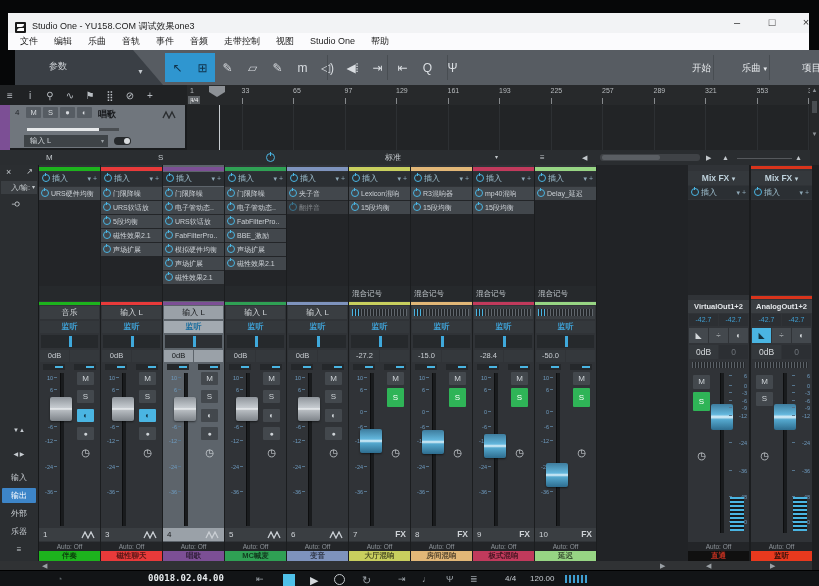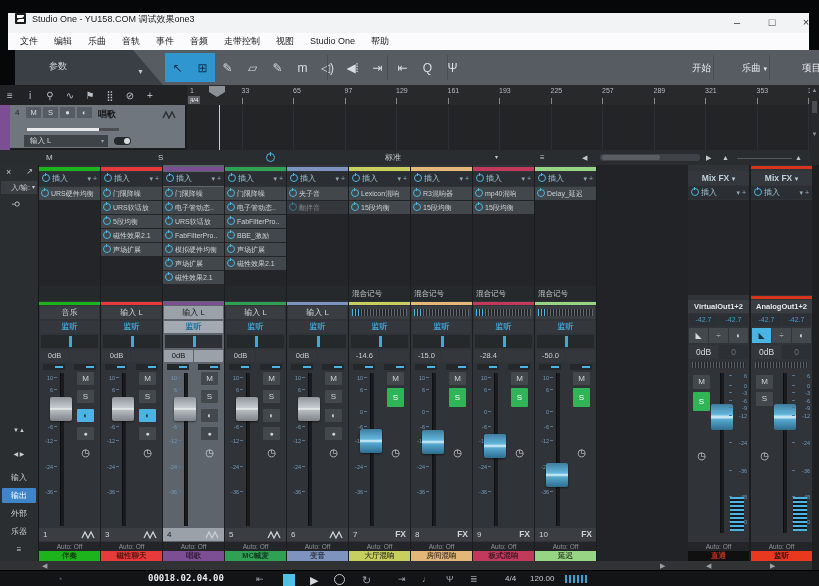--- a/index.html
+++ b/index.html
@@ -1,20 +1,20 @@
 <!DOCTYPE html>
 <html><head>
 <meta charset="utf-8">
 <style>
   html,body{margin:0;padding:0;background:#000;}
   #app{position:relative;width:819px;height:586px;background:#060708;overflow:hidden;
        font-family:"Liberation Sans",sans-serif;-webkit-font-smoothing:antialiased;}
   .abs{position:absolute;}
   
-  #titlebar{left:8px;top:13px;width:801px;height:20px;background:#f2f3f5;display:flex;align-items:flex-start;font-size:9px;color:#222;}
+  #titlebar{left:8px;top:13px;width:801px;height:20px;background:#f2f3f5;display:flex;align-items:flex-end;font-size:9px;color:#222;}
   #logo{width:11px;height:11px;background:#1a1a1a;margin:0 6px 0 7px;position:relative;border-radius:1px;}
   #logo:before{content:"";position:absolute;left:2px;top:2px;width:7px;height:3px;background:#fff;border-radius:0 0 3px 0;}
   #logo:after{content:"";position:absolute;right:2px;bottom:2px;width:7px;height:3px;background:#fff;border-radius:3px 0 0 0;}
   .winbtn{position:absolute;top:0;width:32px;height:20px;text-align:center;line-height:19px;font-size:11px;color:#333;}
   #menubar{left:8px;top:33px;width:801px;height:17px;background:#fbfbfd;display:flex;align-items:center;padding-left:4px;box-sizing:border-box;}
   .menu-item{font-size:9px;color:#1c1c1c;padding:0 8px;line-height:17px;}
   
   #toolbar{left:0;top:50px;width:806px;height:35px;background:#575c62;margin-left:15px;}
   #paramsbox{position:absolute;left:0;top:0;width:148px;height:35px;background:#3a3f45;clip-path:polygon(0 0,118px 0,148px 35px,0 35px);color:#d6dade;font-size:9px;}
   #paramsbox span{position:absolute;left:34px;top:10px;}
@@ -559,21 +559,21 @@
      <div class="in-row">
             <span class="dotm">
               <i></i>
             </span>
           </div>
      <div class="listen">监听</div>
      <div class="pan">
             <i></i>
           </div>
      <div class="vals">
-            <span>-14.6</span>
+            <span>-27.2</span>
             <span><c></c></span>
           </div>
      <div class="links">
             <i></i>
             <i></i>
           </div>
      <div class="fader">
             <span class="tick" style="top:4px">10</span>
             <span class="tick" style="top:16px">6</span>
             <span class="tick" style="top:38px">0</span>

